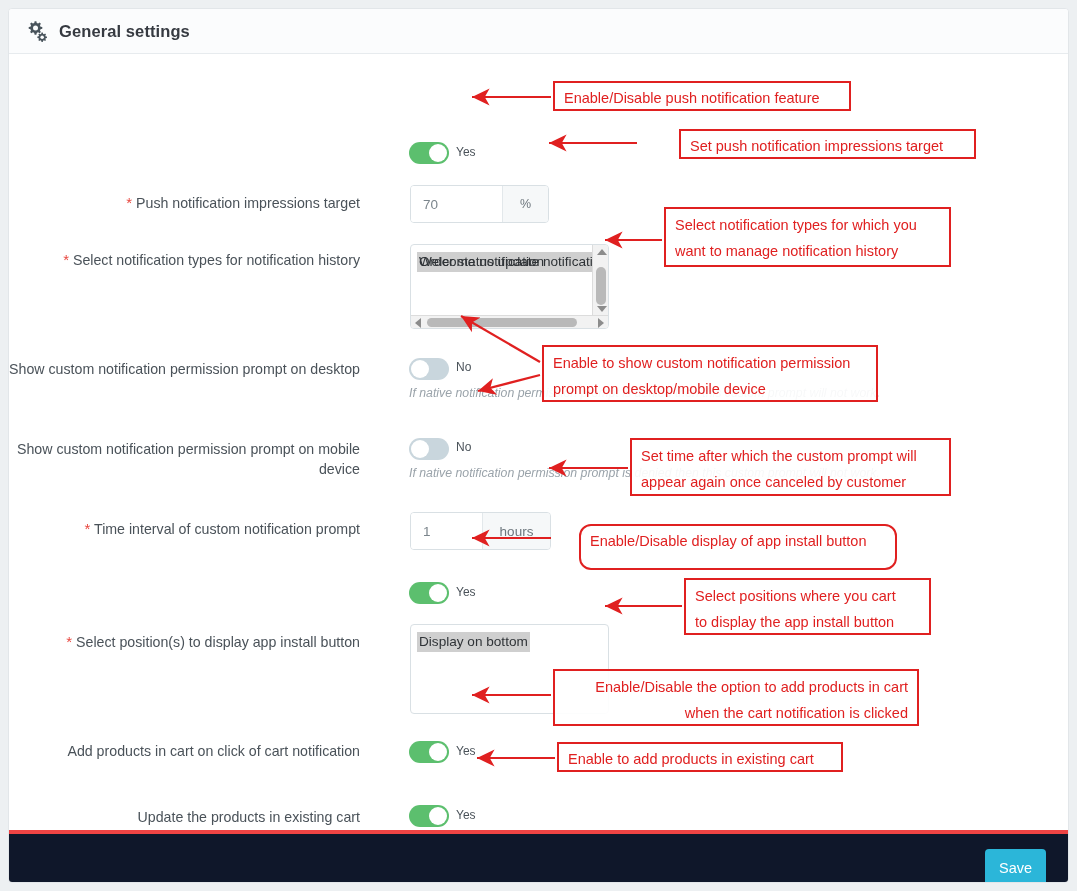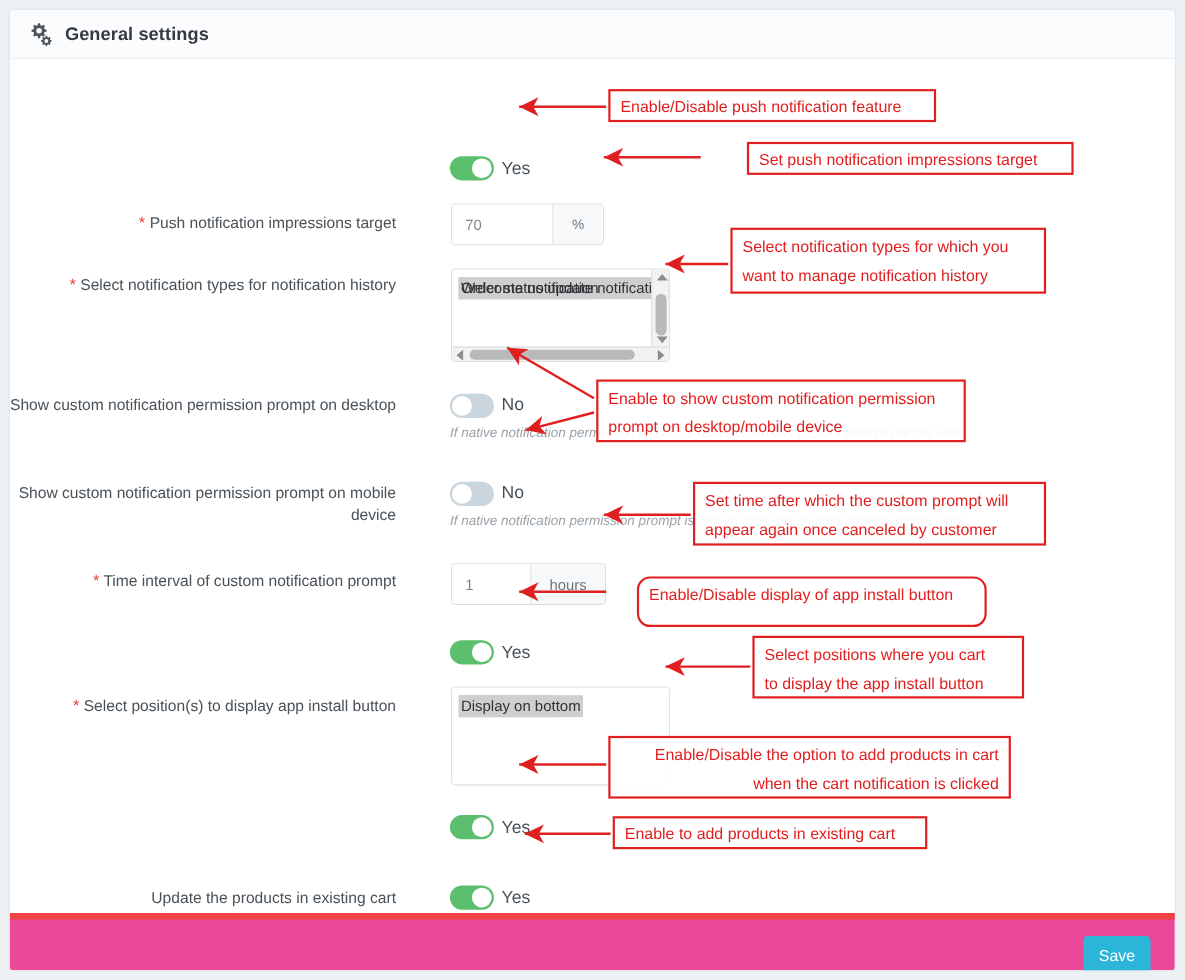--- a/index.html
+++ b/index.html
@@ -35,22 +35,22 @@
     letter-spacing: .1px;
   }
   .panel-body {
     position: relative;
     height: 776px;
     background: #fff;
   }
   .footer {
     position: absolute;
     left: 0; right: 0; top: 821px; bottom: 0;
-    background: #ec4899;
-    border-top: 6px solid #ef4444;
+    background: #0f172a;
+    border-top: 4px solid #ef4444;
   }
   .save-btn {
     position: absolute;
     right: 22px; top: 15px;
     width: 61px; height: 38px;
     background: #2bb6d9;
     border: none;
     border-radius: 4px;
     color: #fff;
     font-size: 14.5px;
@@ -81,21 +81,21 @@
   .toggle .knob {
     position: absolute;
     top: 2px; left: 20px;
     width: 18px; height: 18px;
     border-radius: 50%;
     background: #fff;
   }
   .toggle.off .knob { left: 2px; }
   .toggle-val {
     position: absolute;
-    font-size: 16px;
+    font-size: 12px;
     color: #4a5259;
   }
 
   .inputgroup {
     position: absolute;
     display: flex;
     height: 38px;
     border: 1px solid #d9e0e4;
     border-radius: 4px;
     overflow: hidden;
@@ -294,20 +294,25 @@
         <span>Select position(s) to display app install button</span>
       </div>
     </div>
     <div class="listbox" style="left:401px; top:570px; width:199px; height:90px;">
       <div class="opts" style="right:6px;">
         <span class="opt row sel">Display on top</span>
         <span class="opt row sel">Display on bottom</span>
       </div>
     </div>
 
+    <div class="lblwrap" style="top:687px;">
+      <div class="label" style="width:375px;position:relative;padding-right:24px;">
+        <span>Add products in cart on click of cart notification</span>
+      </div>
+    </div>
     <div class="toggle" style="left:400px; top:687px;">
       <div class="knob"></div>
     </div>
     <div class="toggle-val" style="left:447px; top:690px;">Yes</div>
 
     <div class="lblwrap" style="top:753px;">
       <div class="label" style="width:375px;position:relative;padding-right:24px;">
         <span>Update the products in existing cart</span>
       </div>
     </div>

